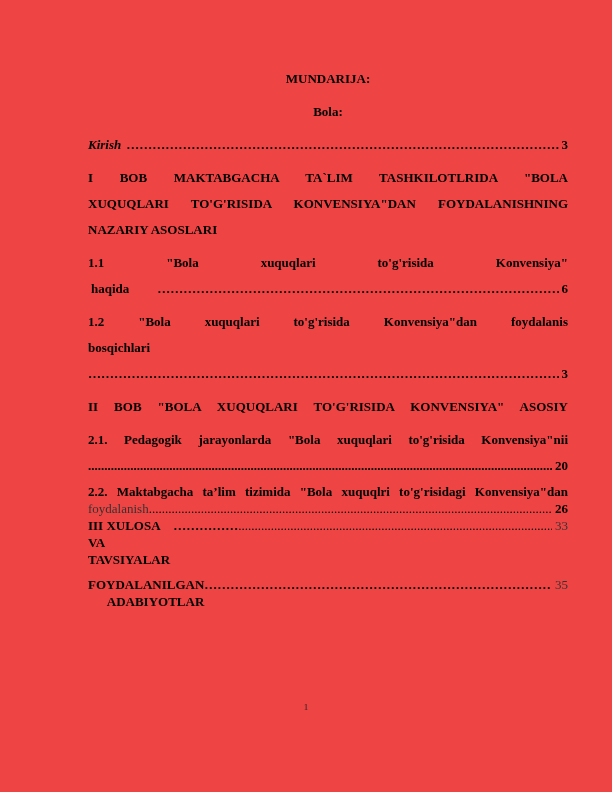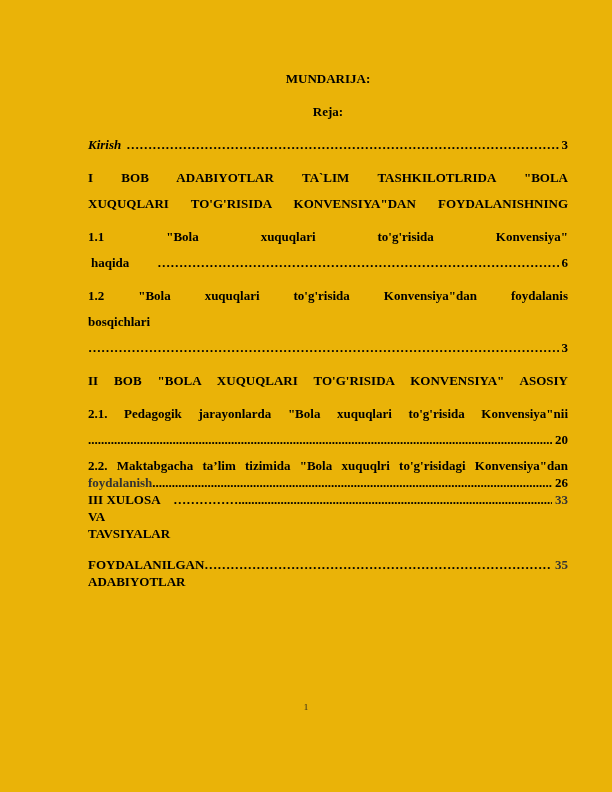--- a/index.html
+++ b/index.html
@@ -1,65 +1,66 @@
 <!DOCTYPE html>
 <html><head>
 <meta charset="utf-8">
 <style>
   html,body{margin:0;padding:0;background:#ffffff;}
   .page{
     position:relative;
     width:612px;height:792px;
-    background:#eab308;
+    background:#ef4444;
     box-sizing:border-box;
     padding:66px 44px 0 88px;
     font-family:"Liberation Serif","DejaVu Serif",serif;
     font-size:13px;
     color:#000;
     font-weight:bold;
     overflow:hidden;
   }
   .center{text-align:center;}
   .lh15{line-height:26px;}
   .tight{line-height:17px;}
   .mb7{margin-bottom:7px;}
   .mb4{margin-bottom:4px;}
-  .mt10{margin-top:14px;}
+  .mt10{margin-top:8px;text-align:right;}
   .spread{text-align:justify;text-align-last:justify;}
   .row{display:flex;align-items:baseline;}
   .leader{flex:1 1 auto;overflow:hidden;white-space:nowrap;min-width:0;}
   .pg{white-space:nowrap;padding-left:3px;}
-  .r{font-weight:bold;}
+  .r{font-weight:normal;}
   .dim{color:#333;}
   .lbl-kirish{margin-right:5px;font-style:italic;}
   .lbl-haqida{margin-right:28px;}
   .indent1{padding-left:3px;justify-content:center;}
   .pagenum{
     position:absolute;left:0;top:702px;width:100%;
     text-align:center;font-size:9px;font-weight:normal;color:#222;
   }
 </style>
 </head>
 <body>
 
 <div class="page">
 
   <div class="center lh15 mb7">MUNDARIJA:</div>
 
-  <div class="center lh15 mb7">Reja:</div>
+  <div class="center lh15 mb7">Bola:</div>
 
   <div class="row lh15 mb7">
     <span class="lbl-kirish">Kirish</span>
     <span class="leader"><span>……………………………………………………………………………………………………………………………………………………………………………………</span></span>
     <span class="pg">3</span>
   </div>
 
   <div class="lh15 mb7">
-    <div class="spread">I BOB ADABIYOTLAR TA`LIM TASHKILOTLRIDA "BOLA</div>
+    <div class="spread">I BOB MAKTABGACHA TA`LIM TASHKILOTLRIDA "BOLA</div>
     <div class="spread">XUQUQLARI TO'G'RISIDA KONVENSIYA"DAN FOYDALANISHNING</div>
+    <div>NAZARIY ASOSLARI</div>
   </div>
 
   <div class="lh15 mb7">
     <div class="spread">1.1&nbsp;"Bola xuquqlari to'g'risida Konvensiya"</div>
     <div class="row indent1">
       <span class="lbl-haqida">haqida</span>
       <span class="leader"><span>……………………………………………………………………………………………………………………………………………………………………………………</span></span>
       <span class="pg">6</span>
     </div>
   </div>

